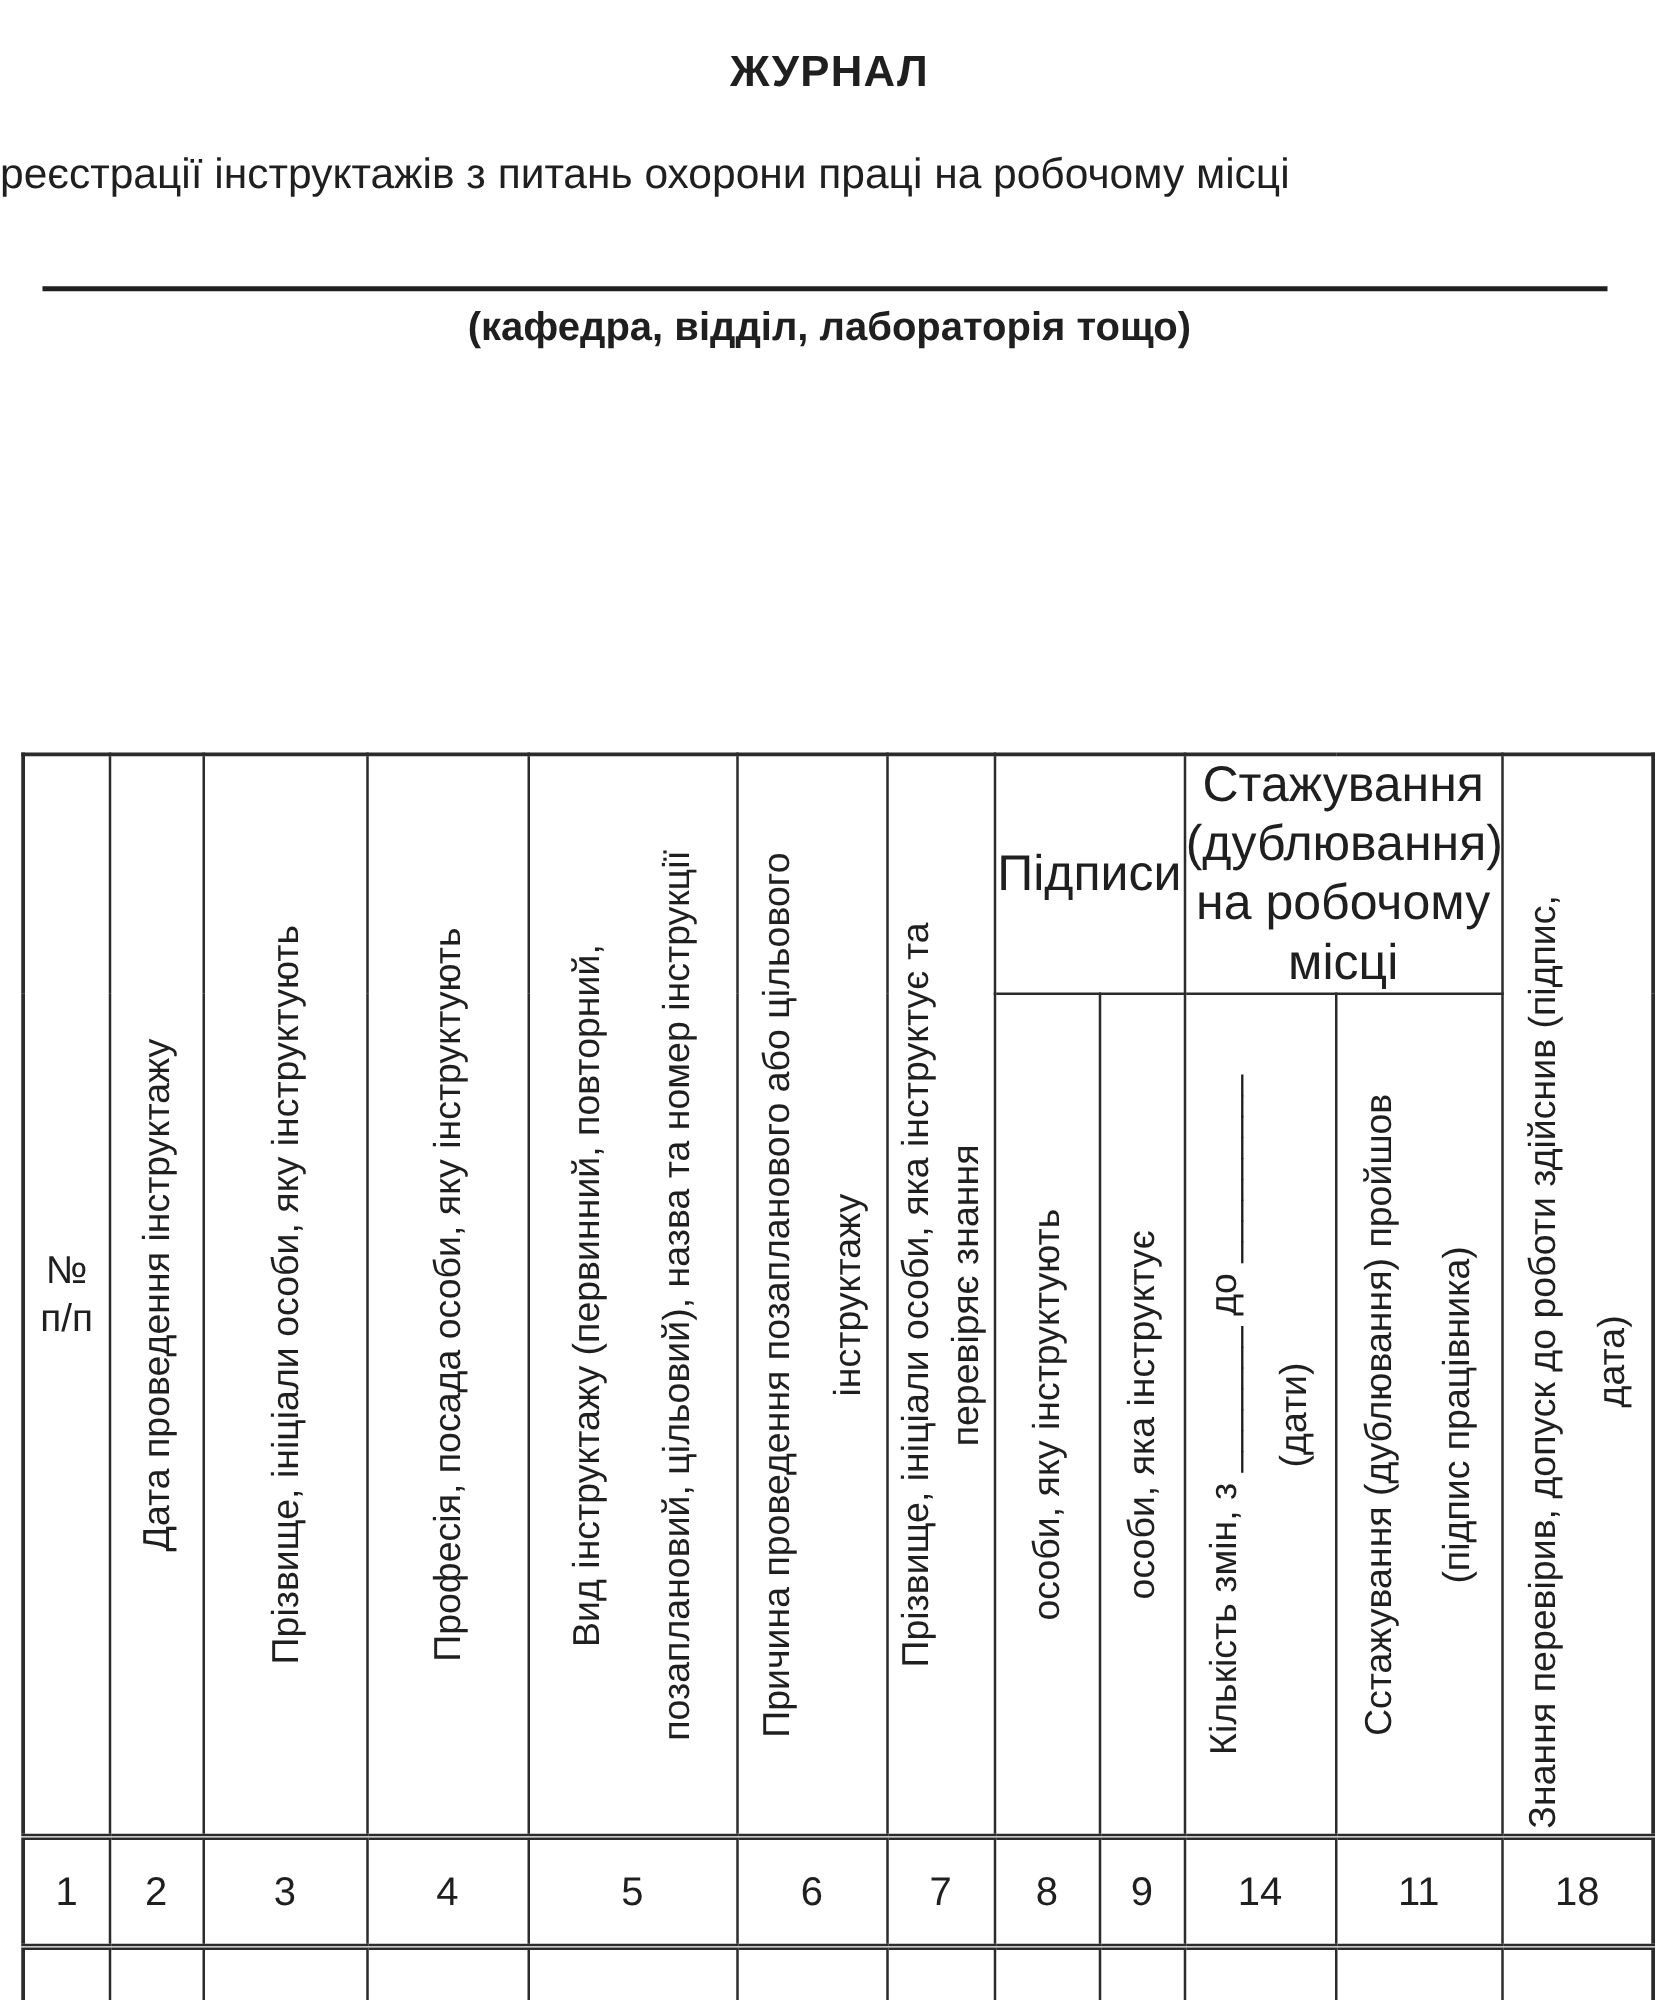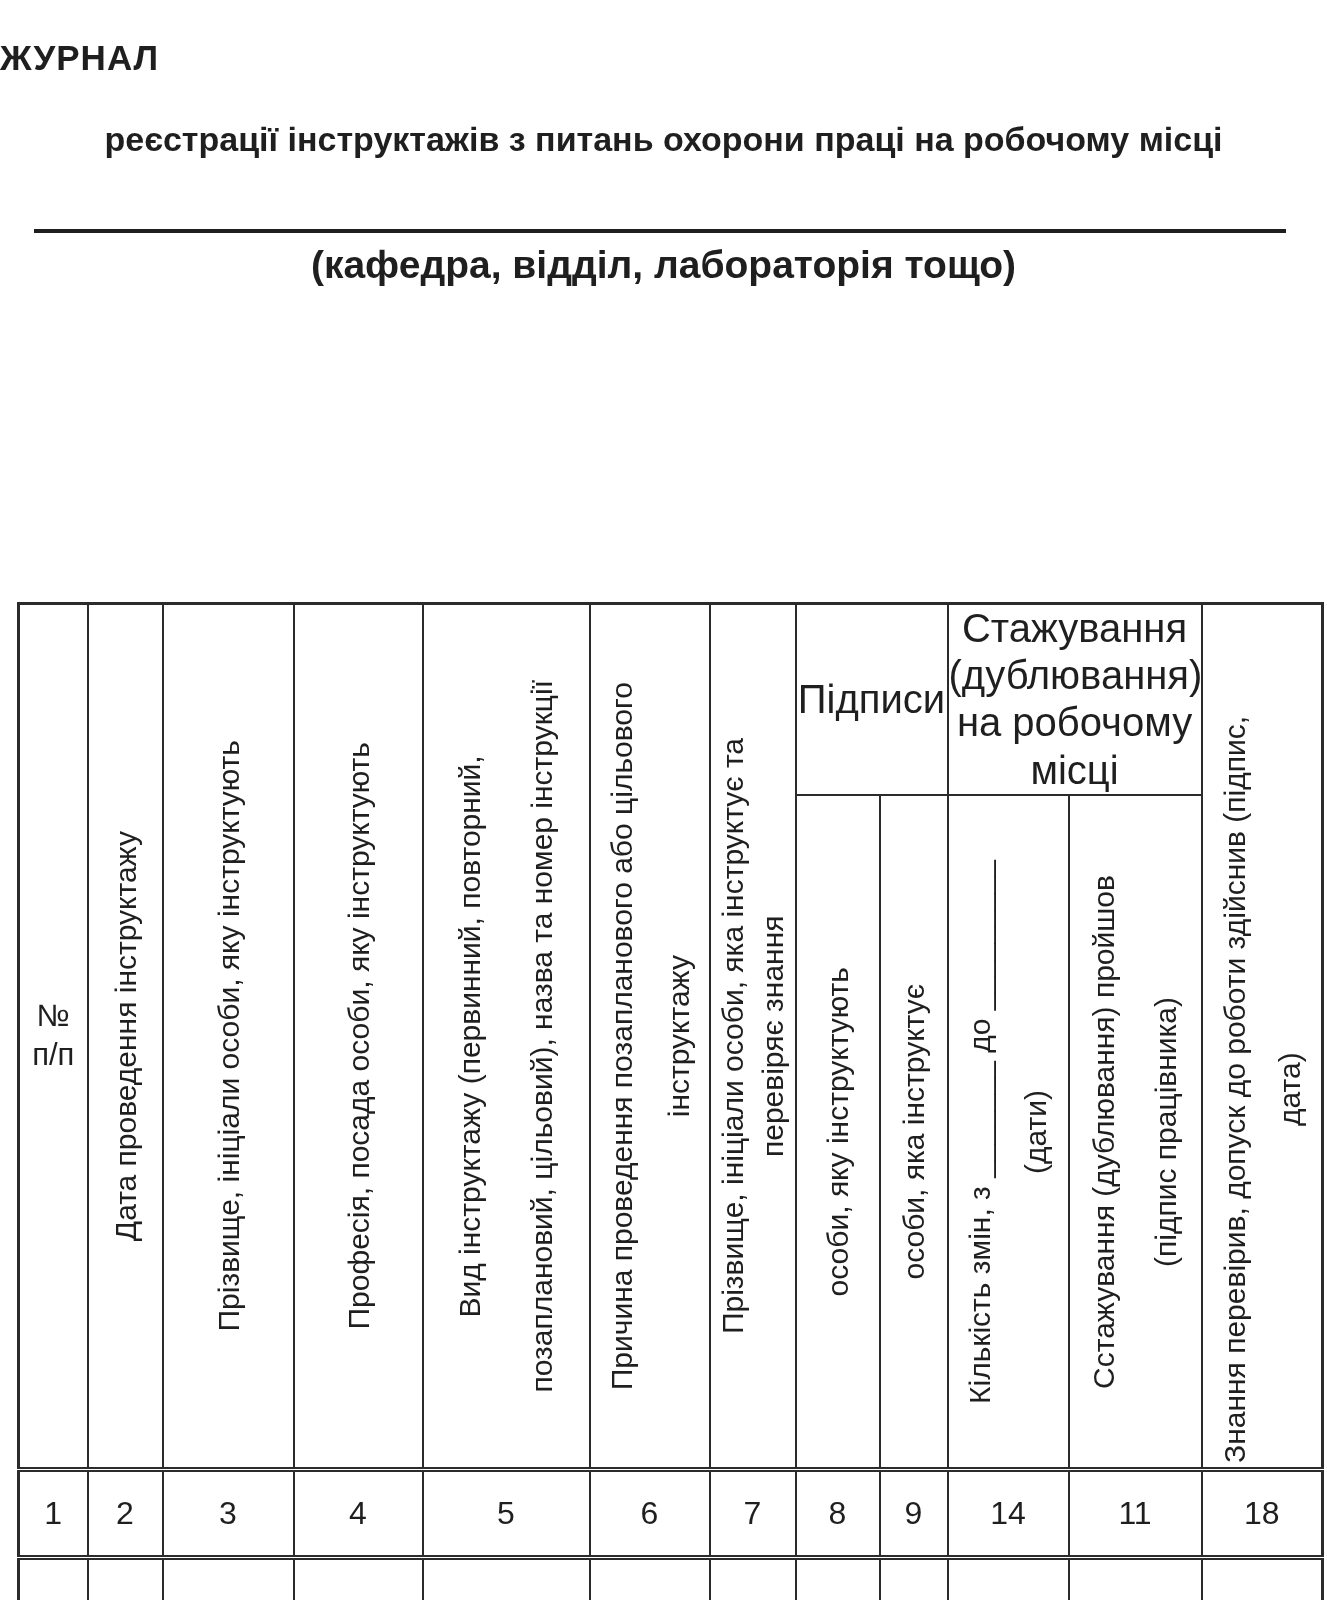--- a/index.html
+++ b/index.html
@@ -8,33 +8,33 @@
     position: relative;
     background: #ffffff;
     font-family: "Liberation Sans", sans-serif;
     color: #1f1f1f;
     overflow: hidden;
   }
 
   
   .doc-title {
     position: absolute; top: 38px; left: 0; width: 100%;
-    font-size: 35px; font-weight: bold; letter-spacing: 1px;
+    text-align: center; font-size: 35px; font-weight: bold; letter-spacing: 1px;
   }
   .doc-subtitle {
     position: absolute; top: 120px; left: 0; width: 100%;
-    text-align: center; font-size: 34px; font-weight: bold;
+    font-size: 34px; font-weight: normal;
   }
   .dept-line {
     position: absolute; top: 229px; left: 34px; width: 1252px;
     border-top: 4px solid #1f1f1f; height: 0;
   }
   .dept-caption {
     position: absolute; top: 243px; left: 0; width: 100%;
-    text-align: center; font-size: 39px; font-weight: bold;
+    text-align: center; font-size: 32px; font-weight: bold;
   }
   .dates-block {
     position: absolute; left: 754px; top: 370px;
     font-size: 34px; line-height: 55px; white-space: nowrap;
   }
 
   
   table.journal {
     position: absolute; left: 17px; top: 602px;
     width: 1304px;

